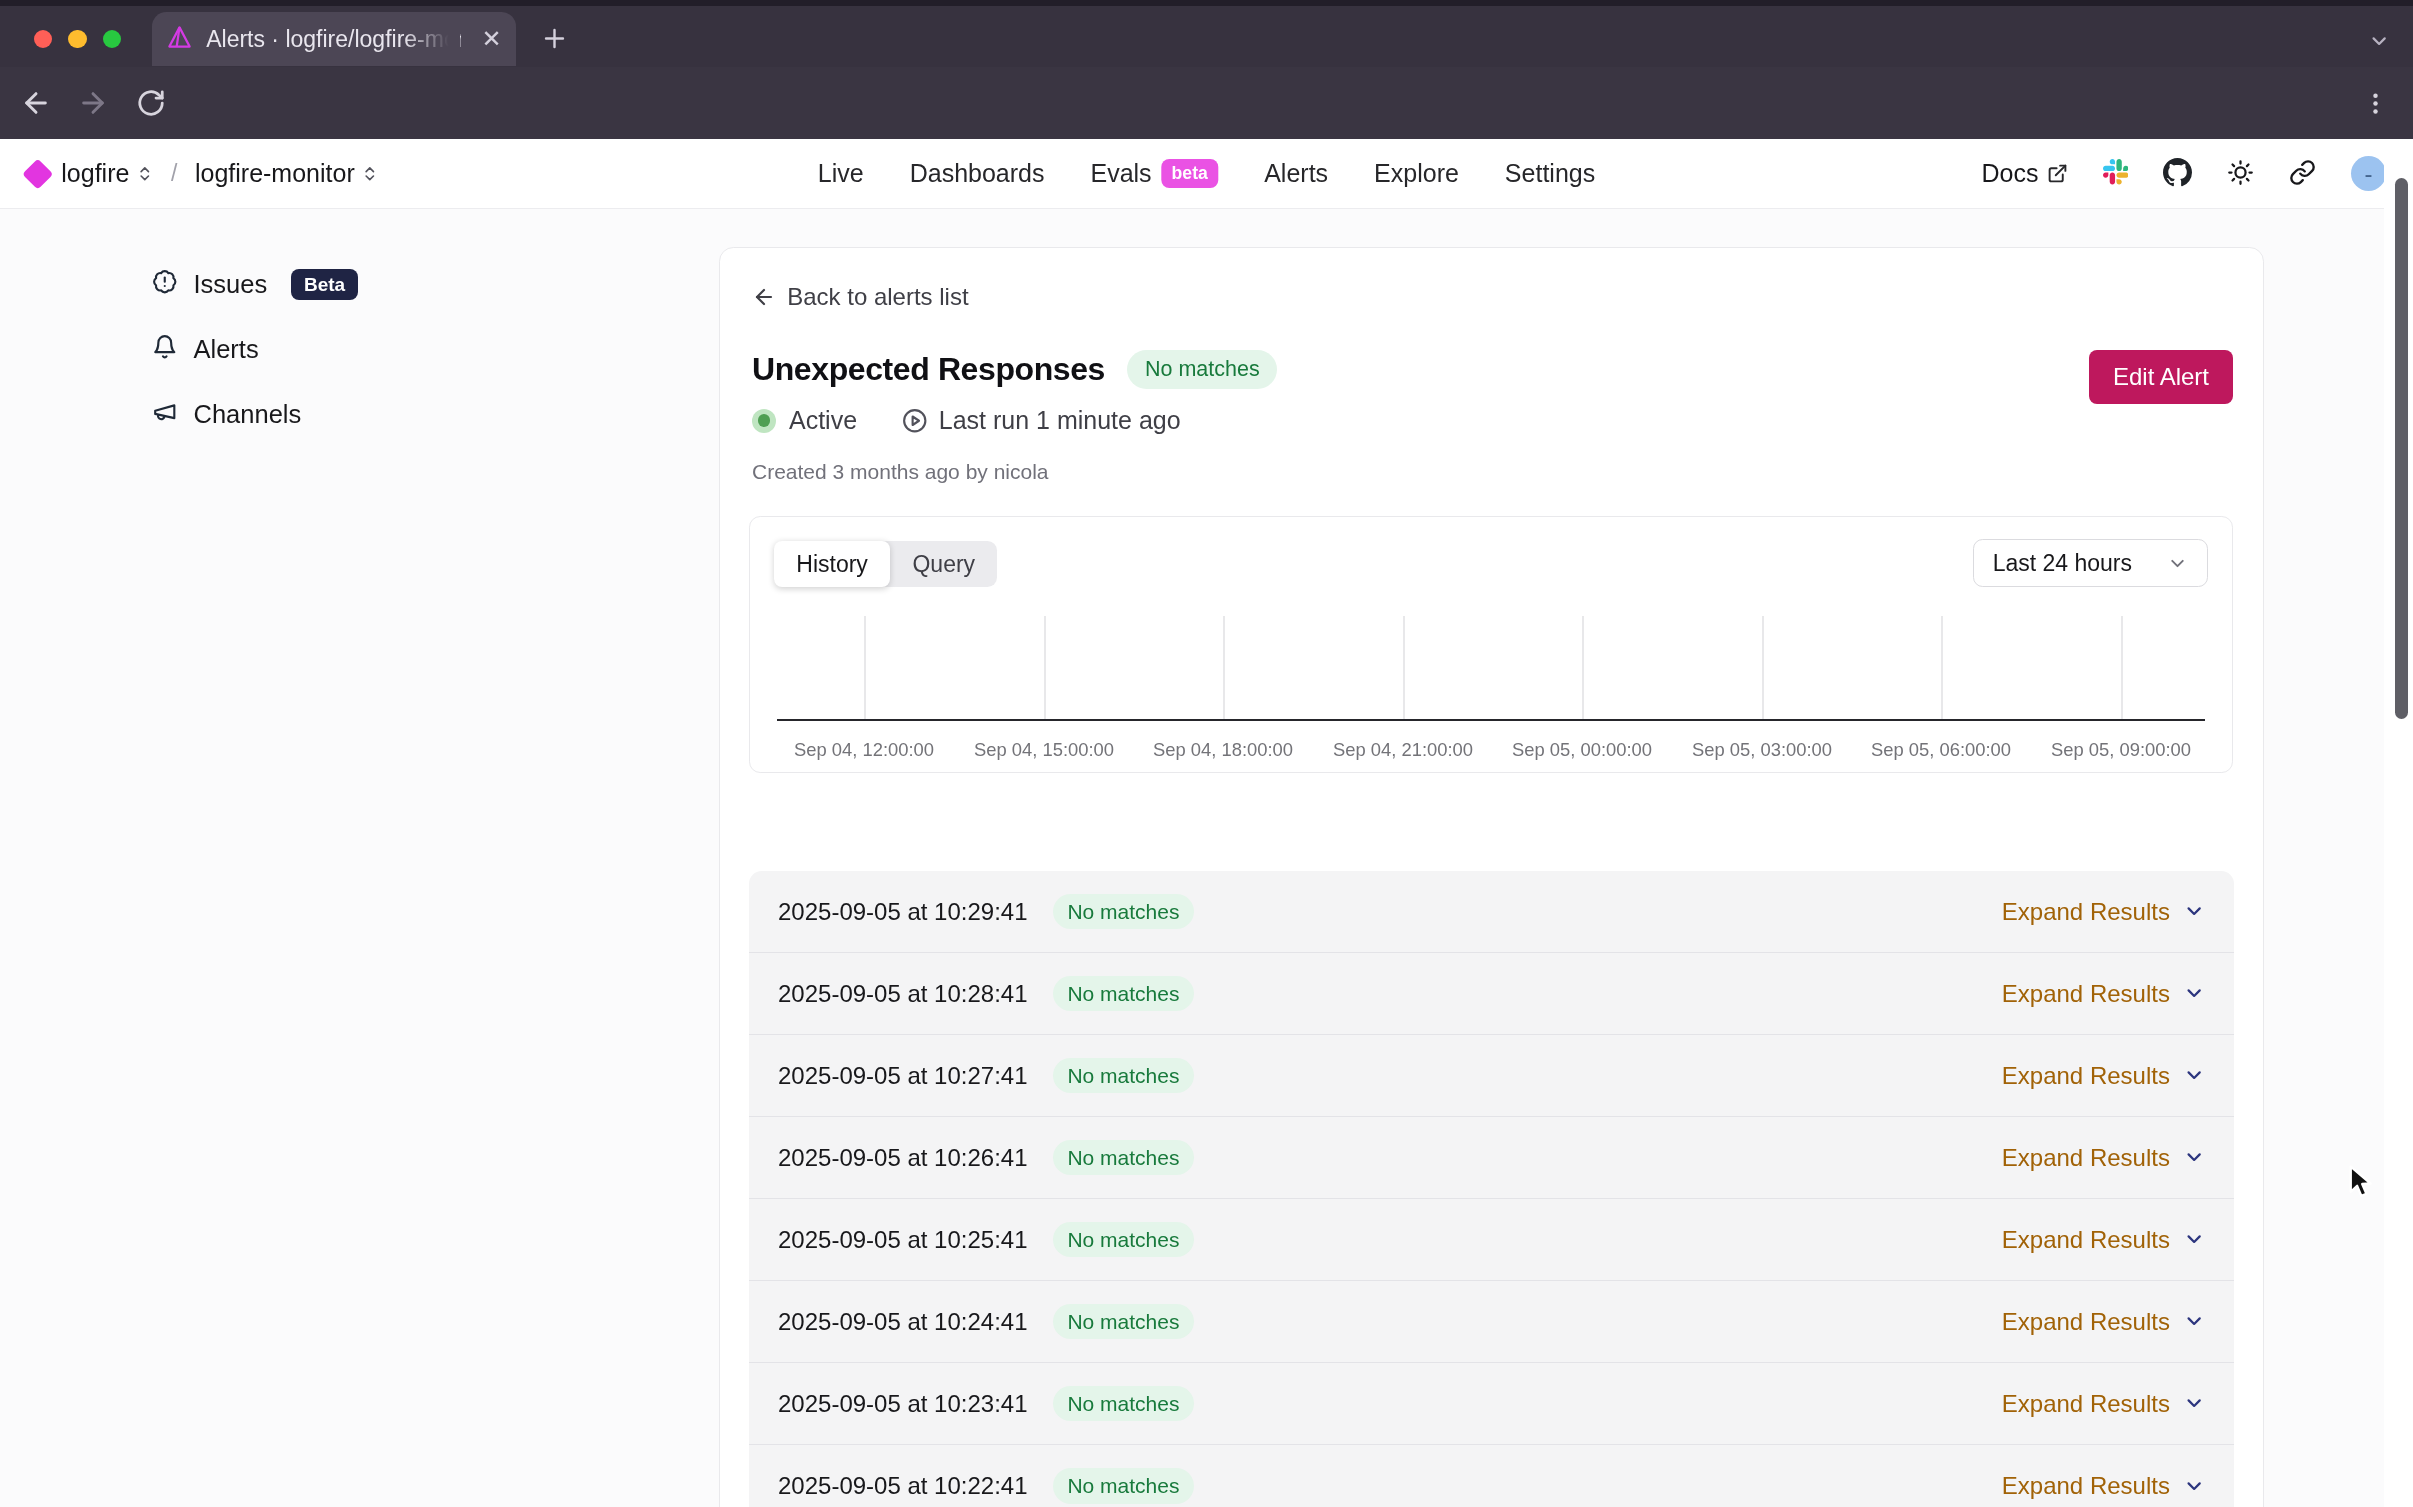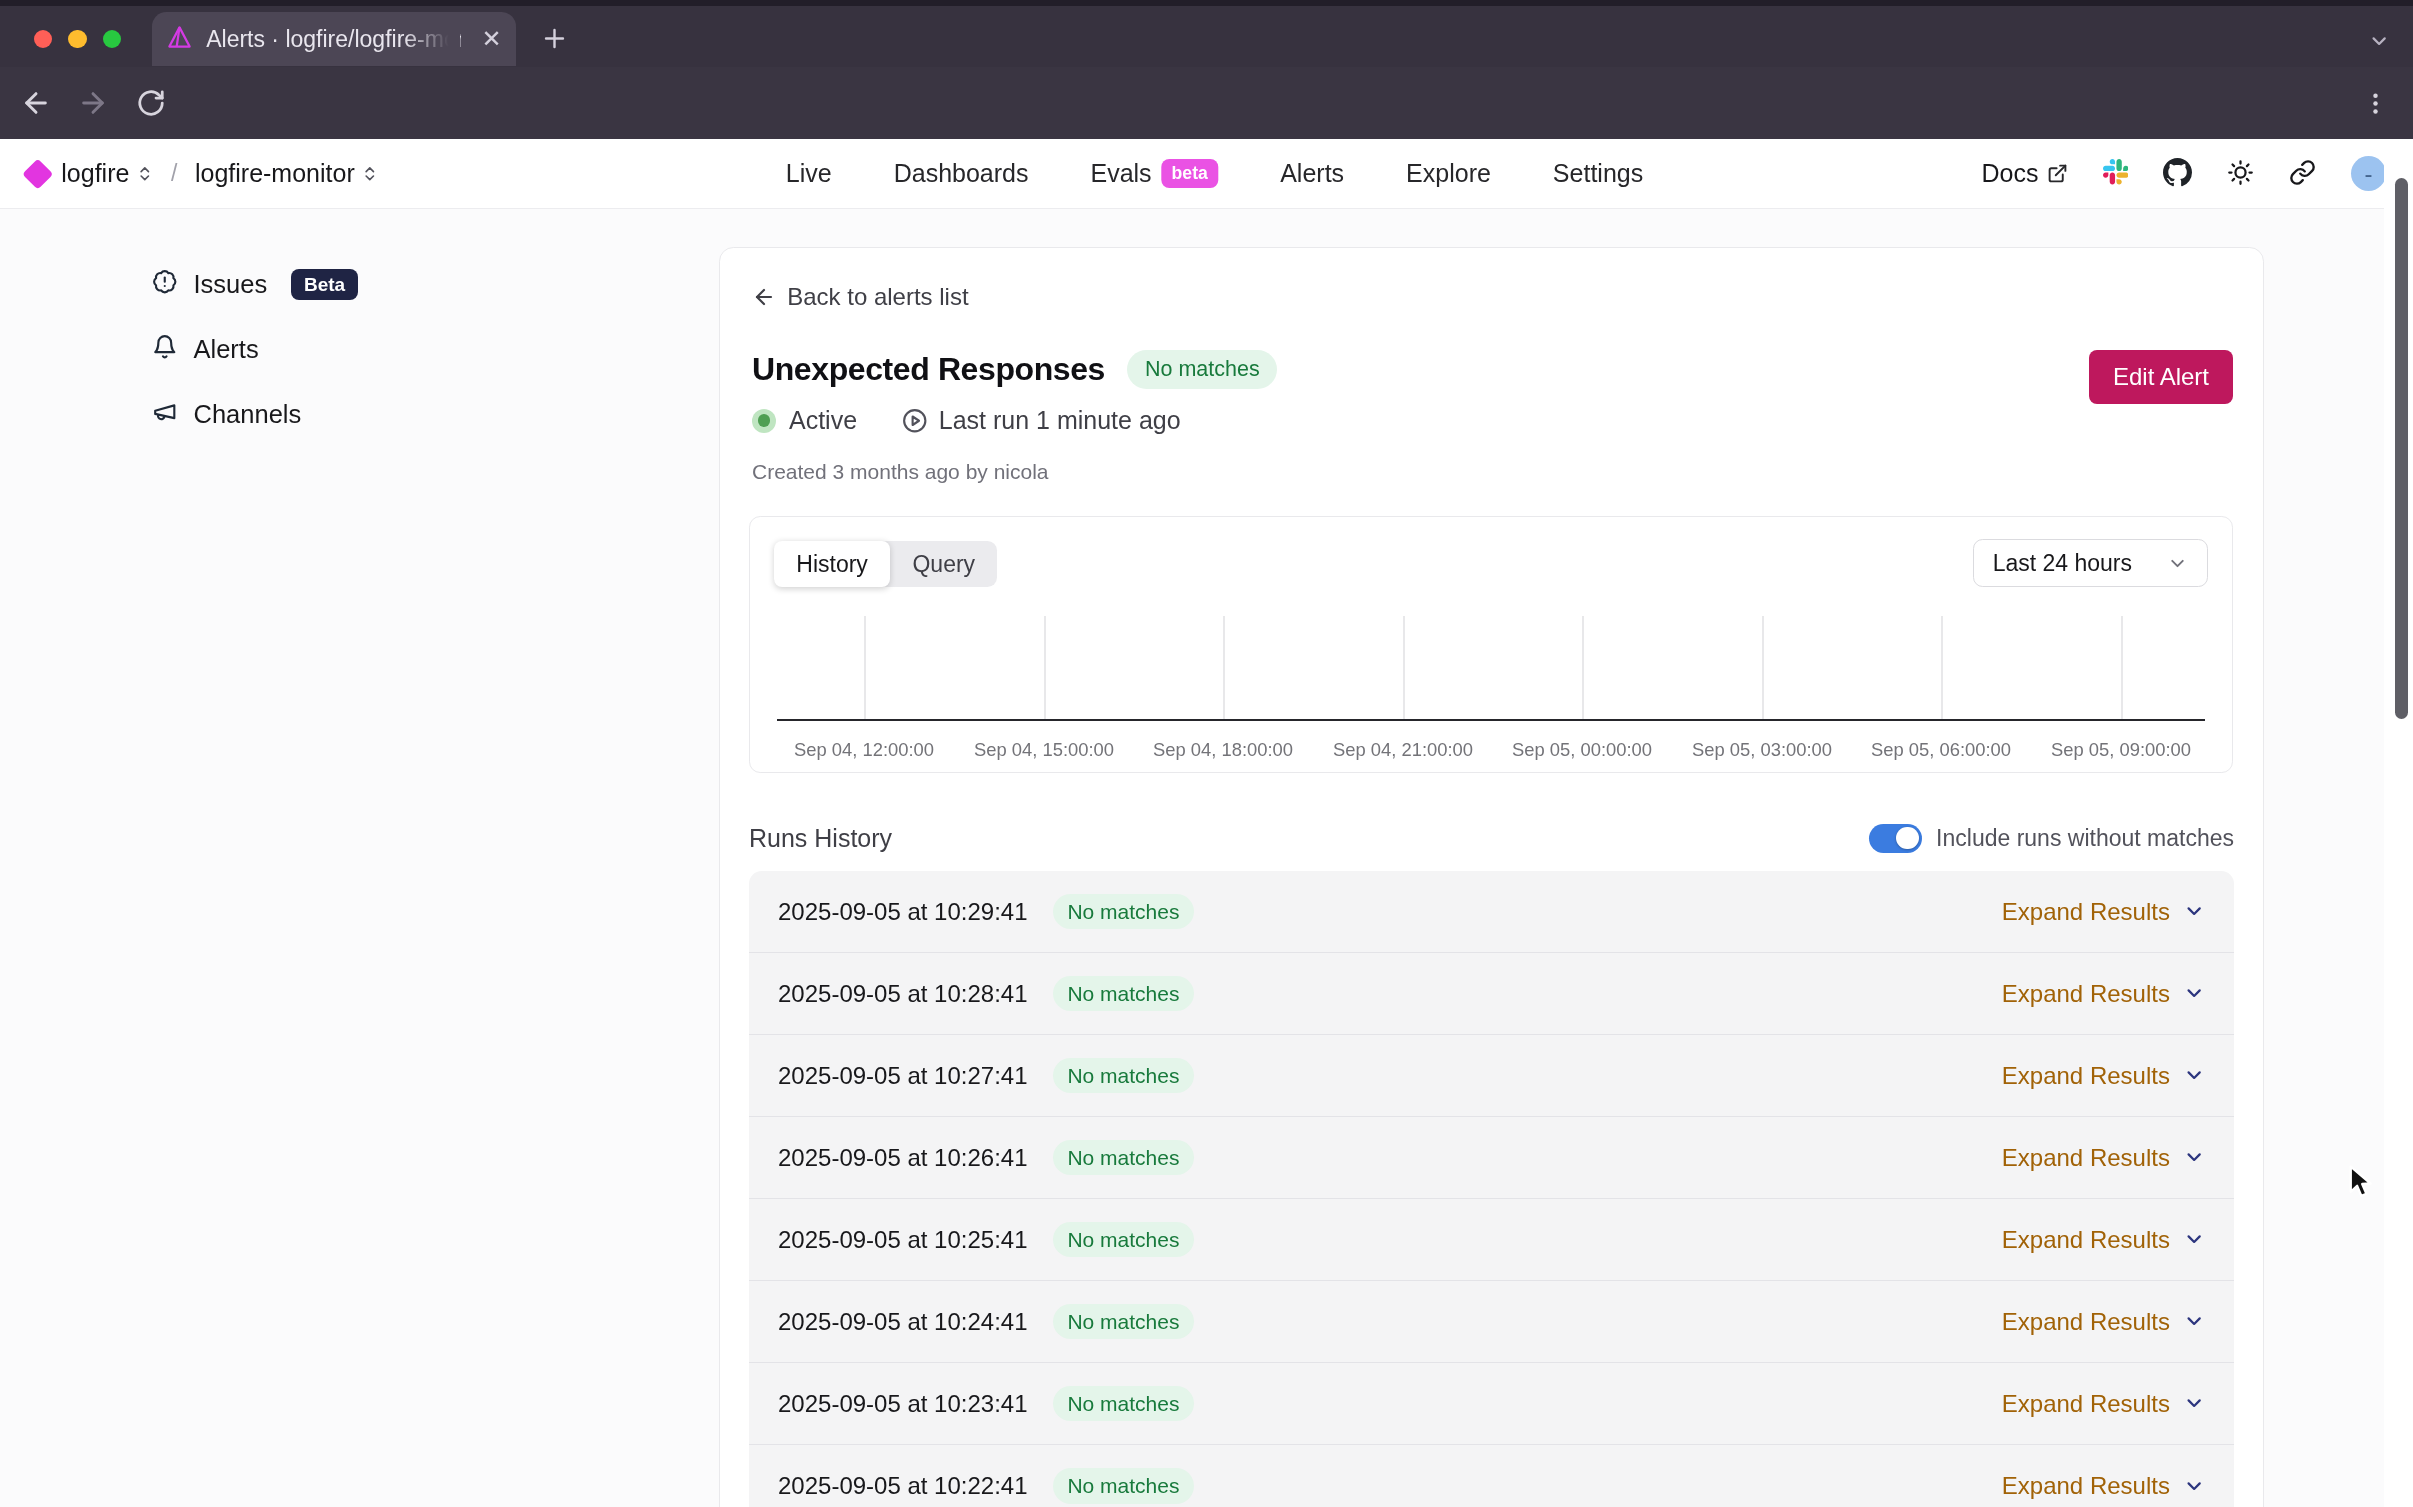--- a/index.html
+++ b/index.html
@@ -29,21 +29,21 @@
   .star { display:flex; }
   .menu3 { margin-left:auto; margin-right:24px; display:flex; }
 
   
   .appheader { position:absolute; left:0; top:139px; width:100%; height:70px; background:#ffffff; border-bottom:1.6px solid #ececef; display:flex; align-items:center; }
   .crumbs { display:flex; align-items:center; margin-left:27px; gap:12.8px; }
   .diamond { width:21.5px; height:21.5px; background:#e235e0; border-radius:4px; transform:rotate(45deg); }
   .crumb { display:flex; align-items:center; gap:6.4px; font-size:25px; color:#18181b; }
   .crumb-sep { font-size:23px; color:#a1a1aa; margin:0 4.8px; }
   .main-nav { position:absolute; left:50%; transform:translateX(-50%); display:flex; align-items:center; gap:46px; }
-  .nav-item { display:flex; align-items:center; font-size:25px; color:#27272a; cursor:default;margin-left:16px; }
+  .nav-item { display:flex; align-items:center; font-size:25px; color:#27272a; cursor:default; }
   .nav-beta { margin-left:9.6px; background:#ea52e4; color:#fff; font-size:17.6px; font-weight:600; padding:4px 10.4px; border-radius:8px; }
   .header-right { margin-left:auto; margin-right:27px; display:flex; align-items:center; gap:35px; }
   .docs { display:flex; align-items:center; gap:8px; font-size:25px; color:#18181b; }
   .avatar { width:35px; height:35px; border-radius:50%; background:#9cc3f0; color:#44658e; font-size:24px; display:flex; align-items:center; justify-content:center; }
 
   
   .sidebar { position:absolute; left:152px; top:266px; display:flex; flex-direction:column; gap:28px; }
   .side-item { display:flex; align-items:center; gap:16px; height:37px; font-size:25.5px; color:#18181b; }
   .side-item svg { stroke:#1f2937; }
   .side-beta { background:#1f2444; color:#fff; font-size:19px; font-weight:600; padding:4.8px 12.8px; border-radius:8px; margin-left:8px; }
@@ -316,29 +316,20 @@
           <div class="tick" style="left: 267px;">Sep 04, 15:00:00</div>
           <div class="tick" style="left: 446px;">Sep 04, 18:00:00</div>
           <div class="tick" style="left: 626px;">Sep 04, 21:00:00</div>
           <div class="tick" style="left: 805px;">Sep 05, 00:00:00</div>
           <div class="tick" style="left: 985px;">Sep 05, 03:00:00</div>
           <div class="tick" style="left: 1164px;">Sep 05, 06:00:00</div>
           <div class="tick" style="left: 1344px;">Sep 05, 09:00:00</div>
         </div>
     </div>
 
-    <div class="runs-head">
-      <span class="runs-title">Runs History</span>
-      <span class="toggle-wrap">
-        <span class="toggle">
-            <span class="knob"></span>
-          </span>
-        <span>Include runs without matches</span>
-      </span>
-    </div>
     <div class="runs-list">
         <div class="run-row">
           <span class="run-ts">2025-09-05 at 10:29:41</span>
           <span class="run-badge">No matches</span>
           <span class="expand">
             <span>Expand Results</span>
             <span style="display: flex;">
               <svg width="22.3" height="22.3" viewBox="0 0 24 24" fill="none" stroke-width="2.4" stroke-linecap="round" stroke-linejoin="round">
                 <path d="m6 9 6 6 6-6"></path>
               </svg>

